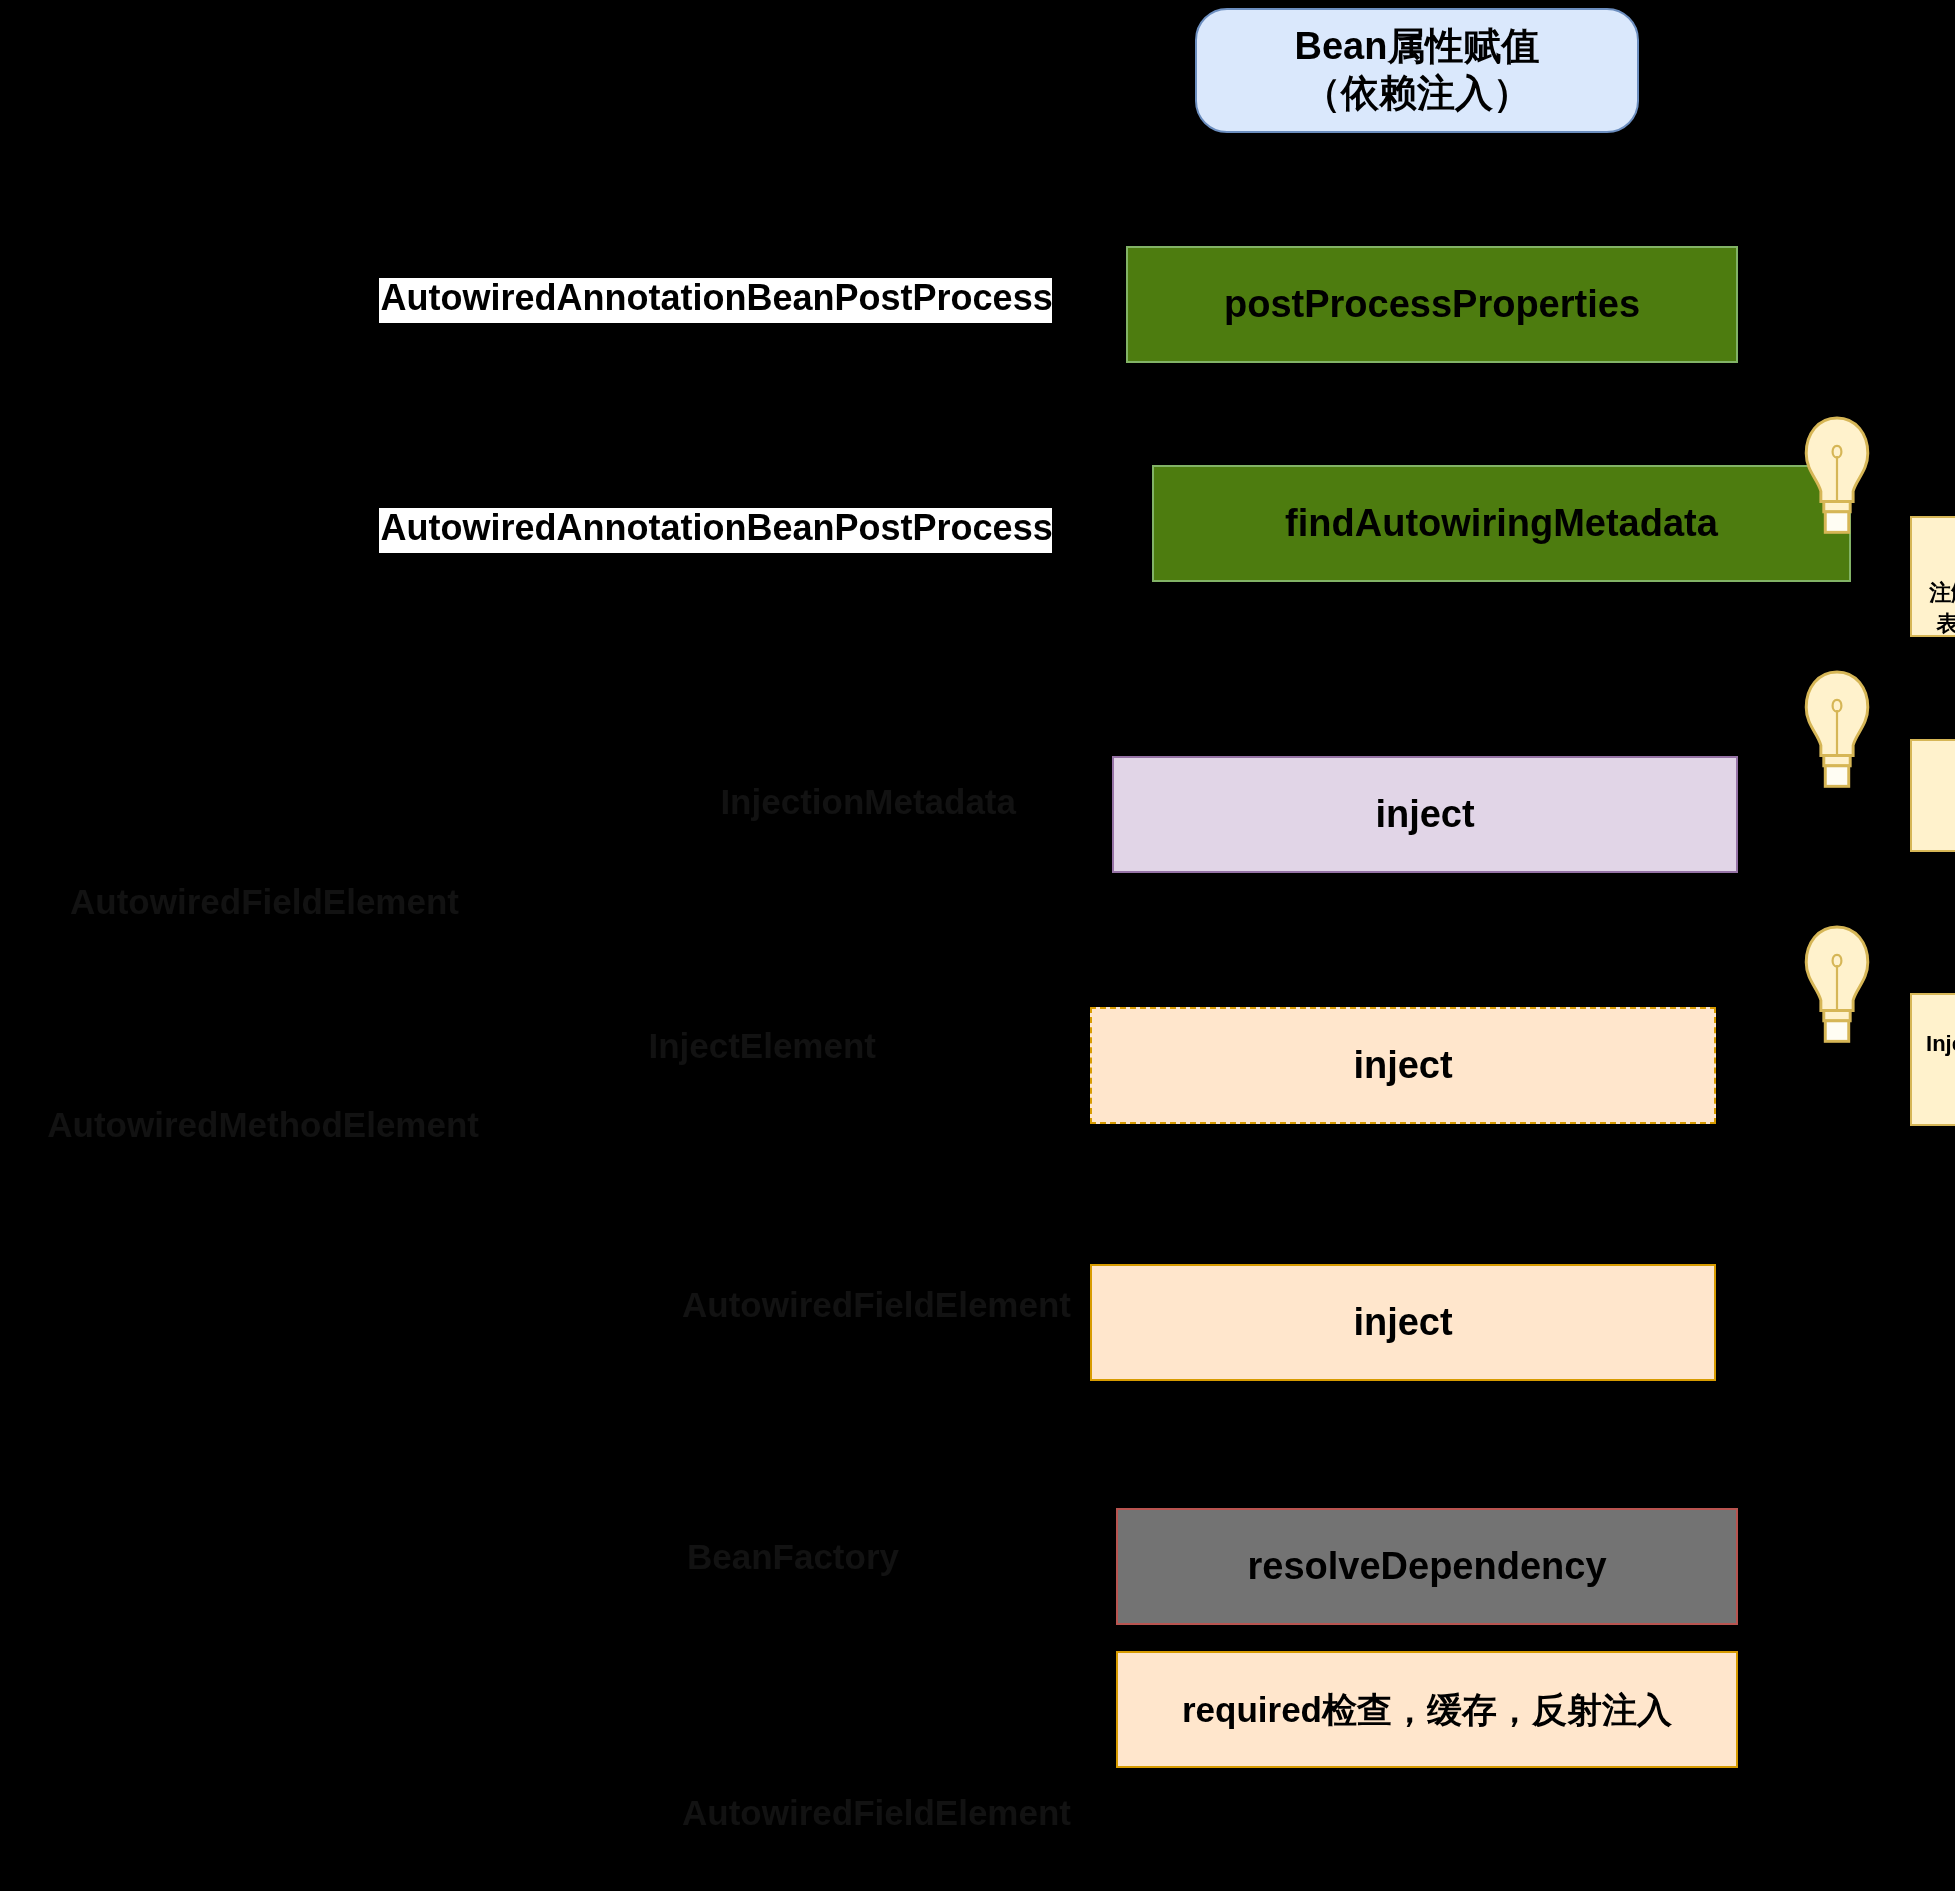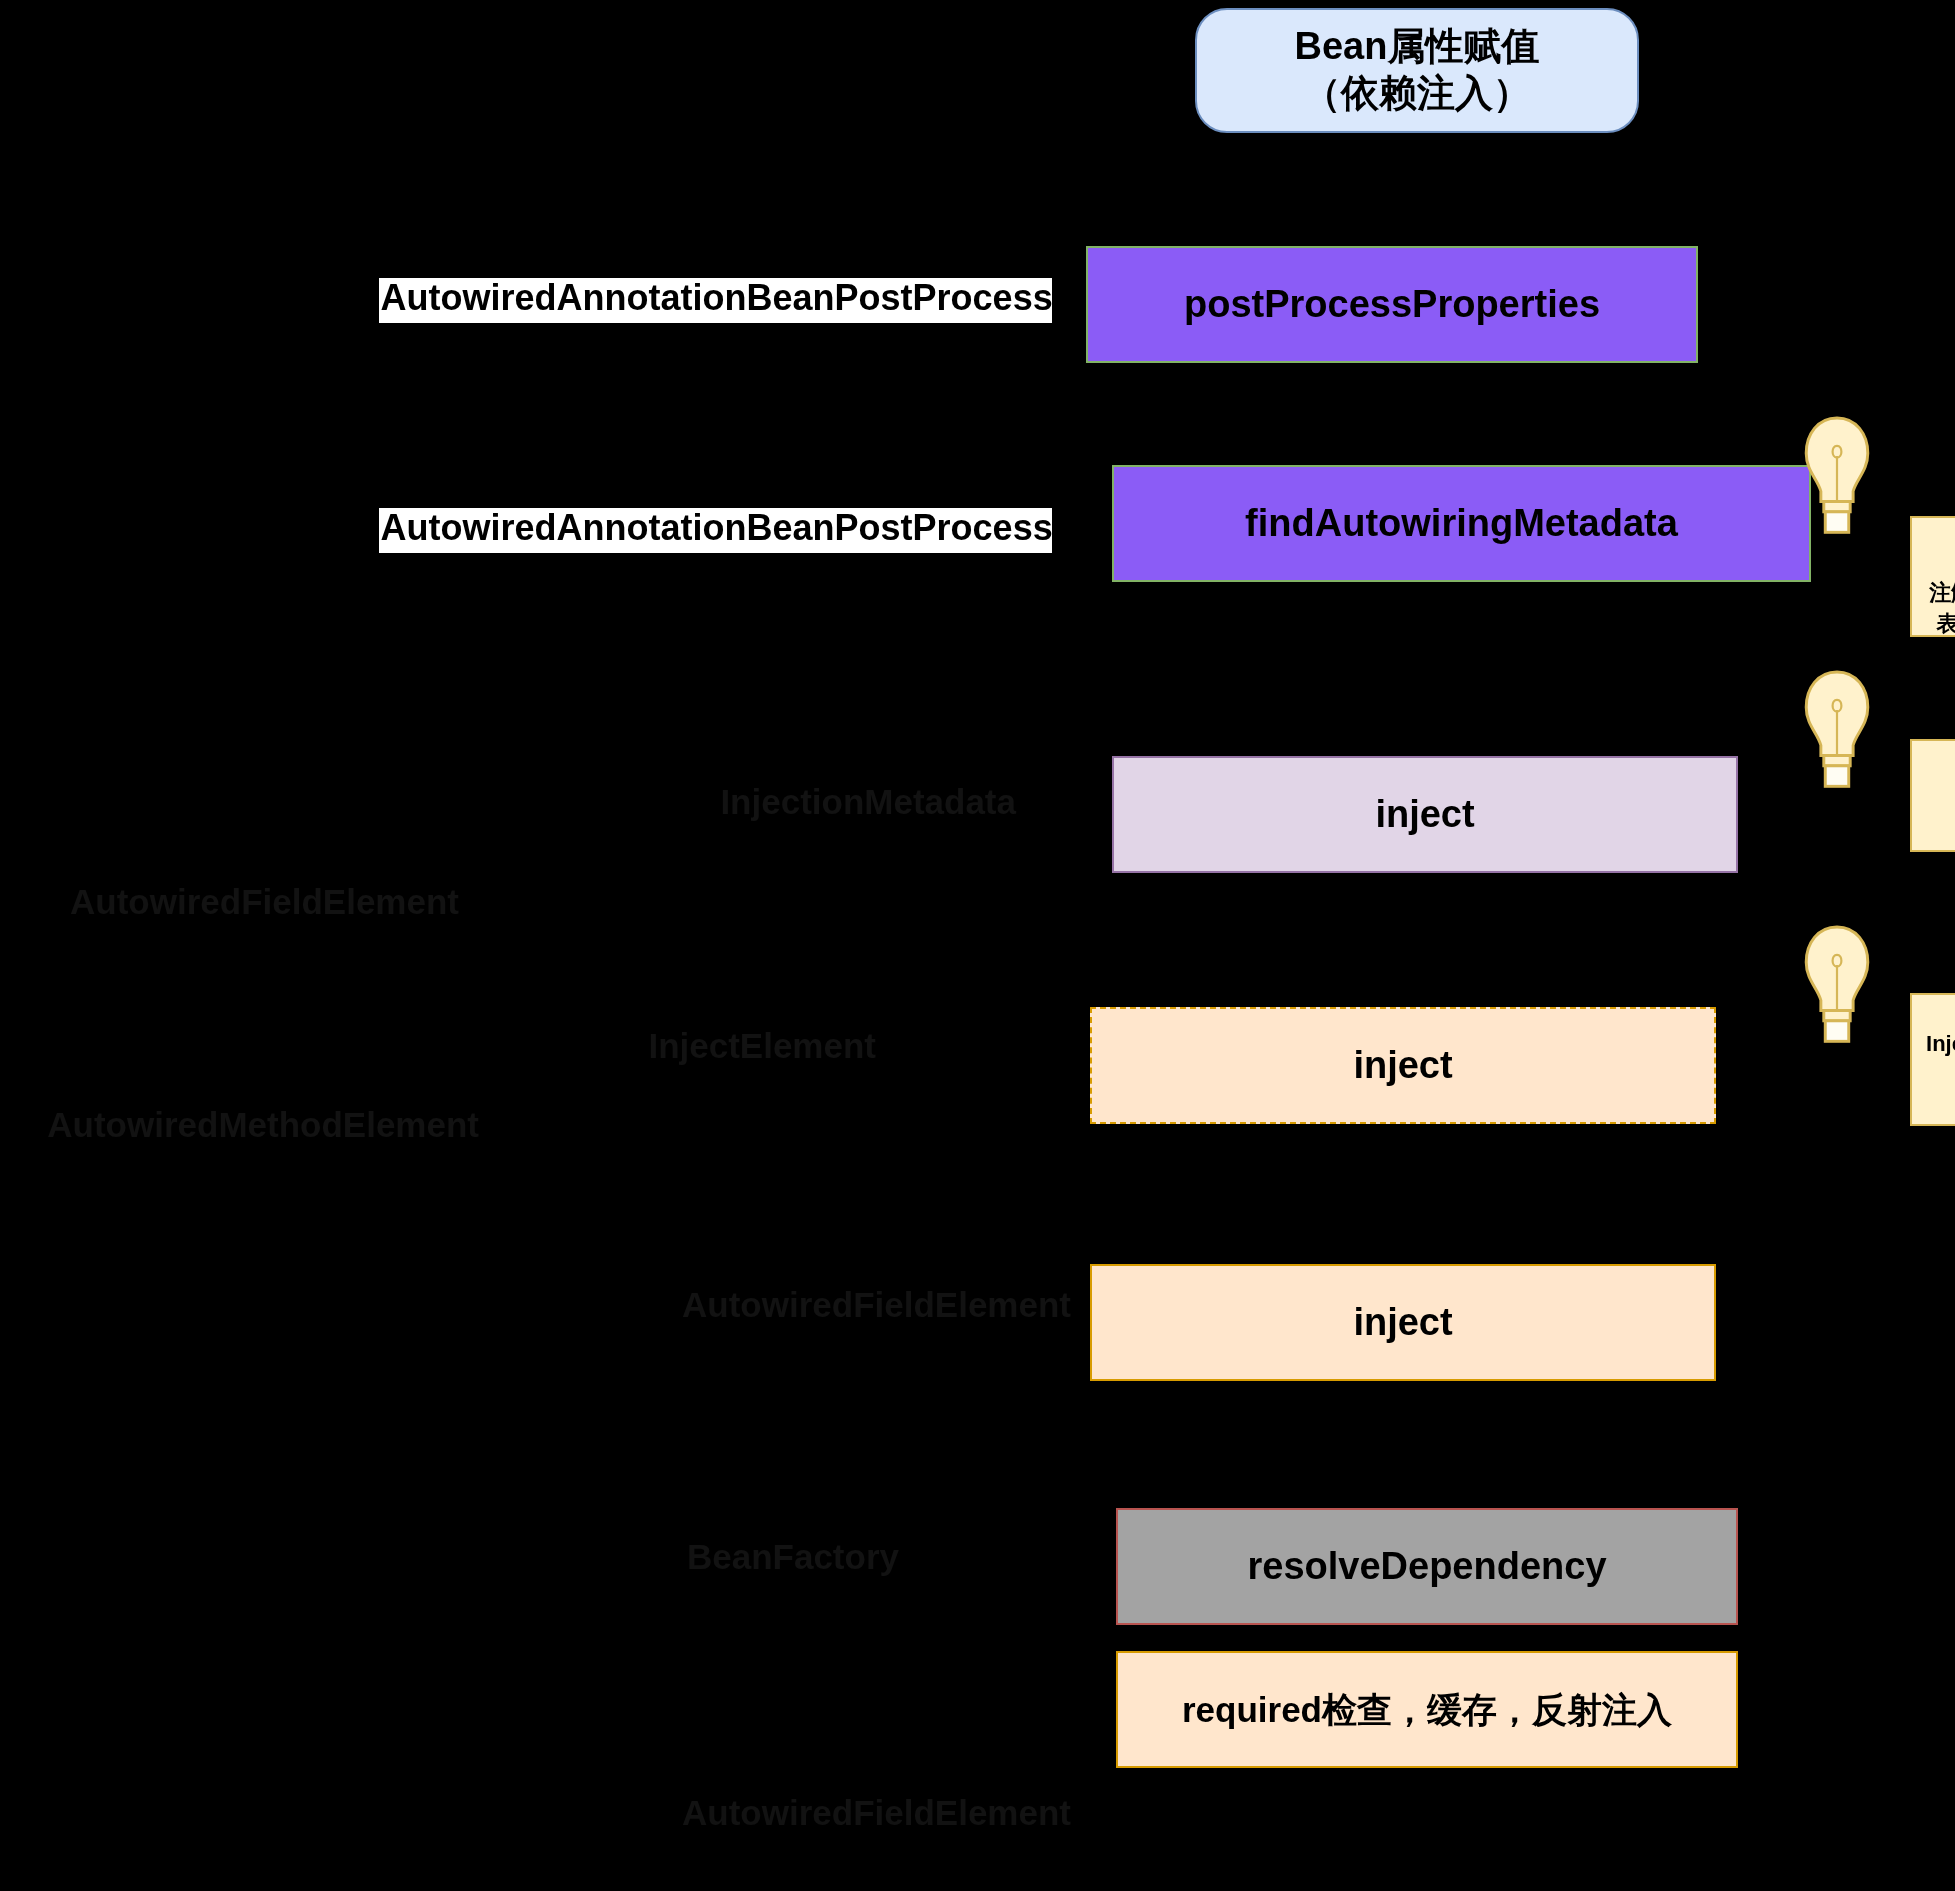--- a/index.html
+++ b/index.html
@@ -29,42 +29,43 @@
   }
   
   .start-node{
     background:#dae8fc;
     border:2.3px solid #6c8ebf;
     border-radius:32px;
     font-size:38px;
   }
   
   .green-node{
-    background:#8b5cf6;
+    background:#4d7c0f;
     border:2.7px solid #82b366;
     font-size:38px;
+    margin-left:40px;
   }
   
   .purple-node{
     background:#e1d5e7;
     border:2.7px solid #9673a6;
     font-size:38px;
   }
   
   .orange-node{
     background:#ffe6cc;
     border:2.7px solid #d79b00;
     font-size:38px;
   }
   .orange-node.dashed{
     border-style:dashed;
   }
   
   .pink-node{
-    background:#a3a3a3;
+    background:#737373;
     border:2.7px solid #b85450;
     font-size:38px;
   }
   
   .lane-label{
     position:absolute;
     box-sizing:border-box;
     background:#ffffff;
     color:#000000;
     font-weight:bold;

